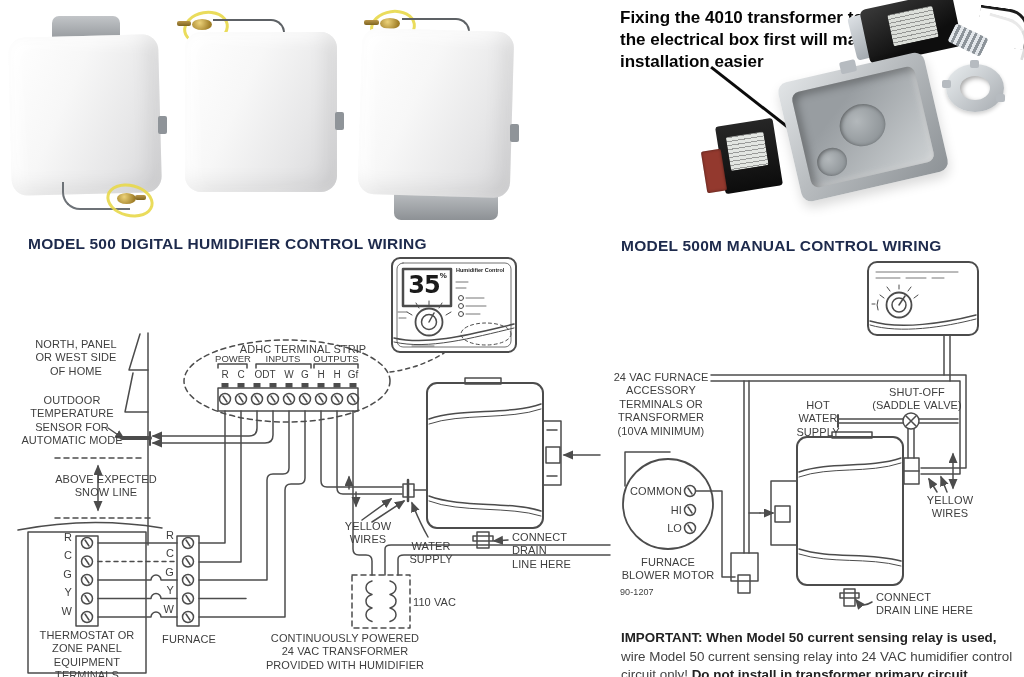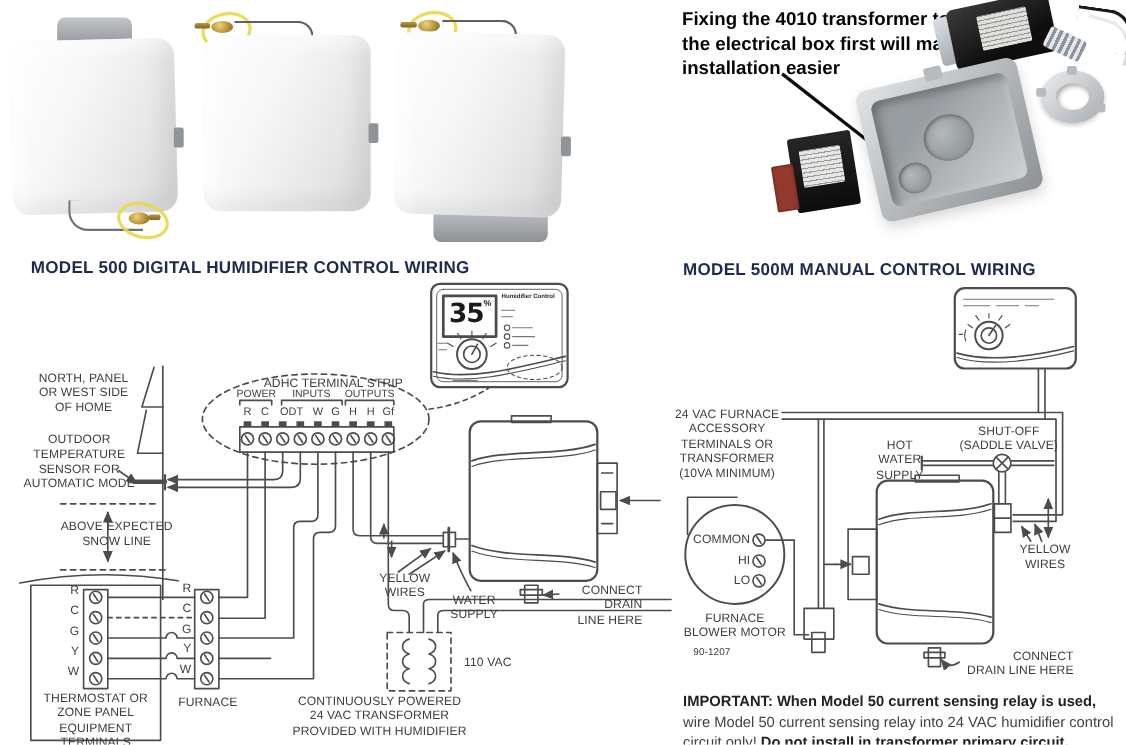--- a/index.html
+++ b/index.html
@@ -6,21 +6,21 @@
   .canvas{position:relative;width:1024px;height:677px;background:#fff;overflow:hidden;
           font-family:"Liberation Sans",sans-serif;color:#3f3f3f;}
   .abs{position:absolute;}
   
   .sec-title{position:absolute;font-size:15.5px;font-weight:800;letter-spacing:.25px;color:#1d2a4c;white-space:nowrap;}
   .para{position:absolute;font-size:13.4px;line-height:1.38;color:#434343;}
   .para b{color:#222;}
   .hero-caption{position:absolute;left:620px;top:7px;width:300px;font-size:17px;font-weight:800;
                 line-height:1.28;color:#050505;white-space:pre-line;}
   
-  .dl{position:absolute;font-size:11px;line-height:1.22;color:#3e3e3e;white-space:pre-line;letter-spacing:.1px;text-align:right;}
+  .dl{position:absolute;font-size:11px;line-height:1.22;color:#3e3e3e;white-space:pre-line;letter-spacing:.1px;}
   .c{text-align:center;}
   .r{text-align:right;}
   .tl{position:absolute;font-size:10px;color:#3e3e3e;transform:translateX(-50%);white-space:nowrap;}
   .grp{position:absolute;font-size:9.5px;color:#3e3e3e;transform:translateX(-50%);white-space:nowrap;}
   .sm{font-size:9px;}
   
   .ctl-display{position:absolute;left:405px;top:271px;width:45px;text-align:center;color:#1a1a1a;}
   .ctl-display .big{font-size:24px;font-weight:700;font-family:"DejaVu Sans",sans-serif;letter-spacing:-1px;}
   .ctl-display .unit{font-size:8px;font-weight:700;vertical-align:top;}
   .ctl-brand{position:absolute;left:456px;top:267px;width:58px;font-size:5.5px;font-weight:700;color:#222;}

